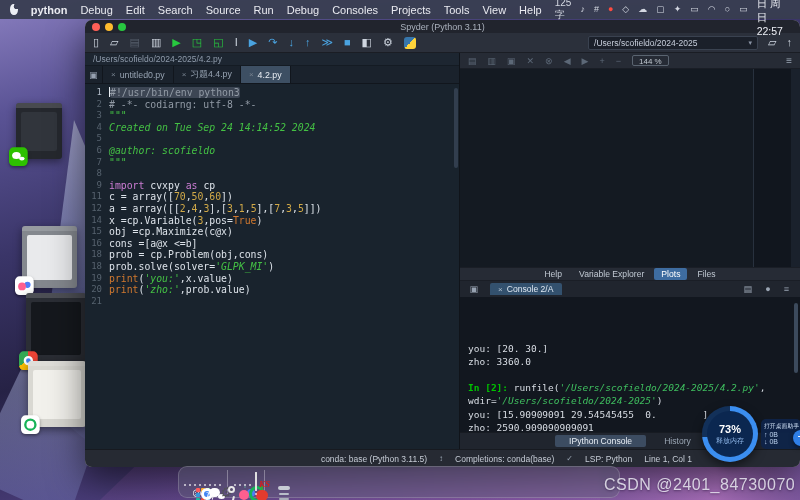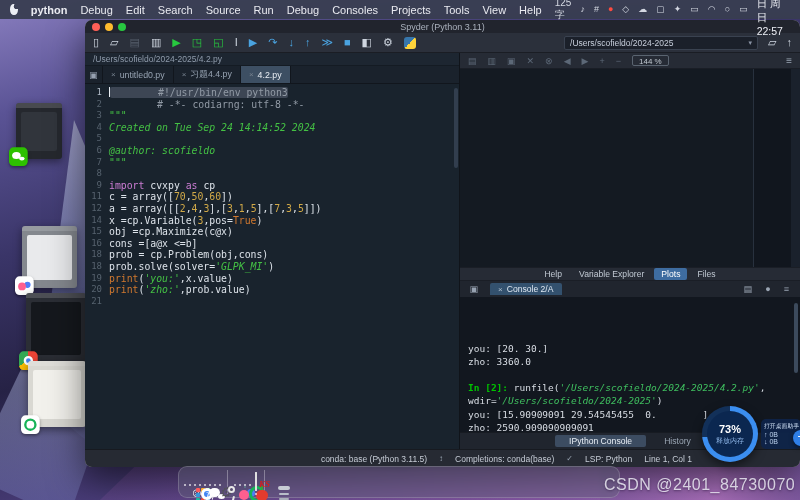--- a/index.html
+++ b/index.html
@@ -81,21 +81,21 @@
     background:#a3a3a3; box-shadow:0 14px 36px rgba(0,0,0,.55); display:flex; flex-direction:column; overflow:hidden; z-index:10; }
   #titlebar { height:13px; background:#21242d; display:flex; align-items:center; padding:0 7px; position:relative; flex:0 0 auto; }
   .tl { width:8px; height:8px; border-radius:50%; margin-right:5px; }
   .tl.red { background:#ff5f57; } .tl.yel { background:#febc2e; } .tl.grn { background:#28c840; }
   #win-title { position:absolute; left:0; right:0; text-align:center; font-size:9px; color:#aab1bd; }
 
   #toolbar { height:20px; background:#2b303b; border-bottom:1px solid #1a1d24; display:flex; align-items:center; padding:0 8px; gap:10px; flex:0 0 auto; }
   .tbi { font-size:11px; line-height:1; color:#cfd6e0; cursor:default; }
   .tbi.grn { color:#27c93f; } .tbi.blu { color:#4aa3e0; } .tbi.dis { color:#565e6b; }
   .pyicon { width:12px; height:12px; border-radius:3px; background:linear-gradient(135deg,#3776ab 50%,#ffd43b 50%); }
-  #pathbox { width:194px; height:14px; background:#1b202a; border:1px solid #3a4250; border-radius:2px;
+  #pathbox { width:170px; height:14px; background:#1b202a; border:1px solid #3a4250; border-radius:2px;
     display:flex; align-items:center; padding:0 5px; gap:4px; font-size:8.5px; color:#c7cedb; margin-left:auto; }
   #pathbox .caret-dn { margin-left:auto; font-size:7px; color:#8b94a5; }
 
   #content { flex:1; display:flex; min-height:0; }
 
   
   #editor-pane { width:375px; flex:0 0 auto; display:flex; flex-direction:column; border-right:1px solid #10141a; background:#19232d; }
   #breadcrumb { height:13px; display:flex; align-items:center; padding:0 8px; font-size:8.5px; color:#8f9bab; background:#1d2631; border-bottom:1px solid #141b23; flex:0 0 auto; }
   #edtabs { height:18px; display:flex; align-items:stretch; background:#1a222c; border-bottom:1px solid #11161d; flex:0 0 auto; }
   .browse-btn { width:18px; display:flex; align-items:center; justify-content:center; color:#97a2b1; font-size:9px; border-right:1px solid #11161d; }
@@ -106,21 +106,21 @@
   .cl { display:flex; white-space:pre; }
   .ln { width:24px; flex:0 0 auto; text-align:right; padding-right:7px; color:#56626e; font-size:9px; }
   .ln.cur { color:#aeb8c4; }
   .ct { position:relative; }
   .caret { display:inline-block; width:1px; height:10px; background:#e8edf2; vertical-align:-1px; }
   .tok.pl { color:#dde3ea; }
   .tok.kw { color:#cc7dd4; }
   .tok.num { color:#d1a948; }
   .tok.str { color:#44c144; font-style:italic; }
   .tok.bool,.tok.bi { color:#d0782f; }
-  .tok.comment { color:#919aa5;padding-left:48px; }
+  .tok.comment { color:#919aa5; }
   .tok.hl { background:#3d4654; border-radius:2px; }
   #edscroll { position:absolute; right:1px; top:4px; width:4px; height:80px; background:#323e4e; border-radius:2px; }
 
   
   #right-pane { flex:1; display:flex; flex-direction:column; min-width:0; background:#262b35; }
   #ptoolbar { height:16px; display:flex; align-items:center; gap:11px; padding:0 8px; background:#262b35; border-bottom:1px solid #1a1e26; flex:0 0 auto; }
   .pti { font-size:9px; color:#5c6877; }
   #zoombox { border:1px solid #5a6470; border-radius:2px; padding:0 6px; font-size:8px; color:#c0c8d0; height:11px; line-height:11px; }
   #ptoolbar .menu { margin-left:auto; color:#9aa5b3; font-size:10px; }
   #pcanvas { height:198px; background:#141a22; position:relative; flex:0 0 auto; }

